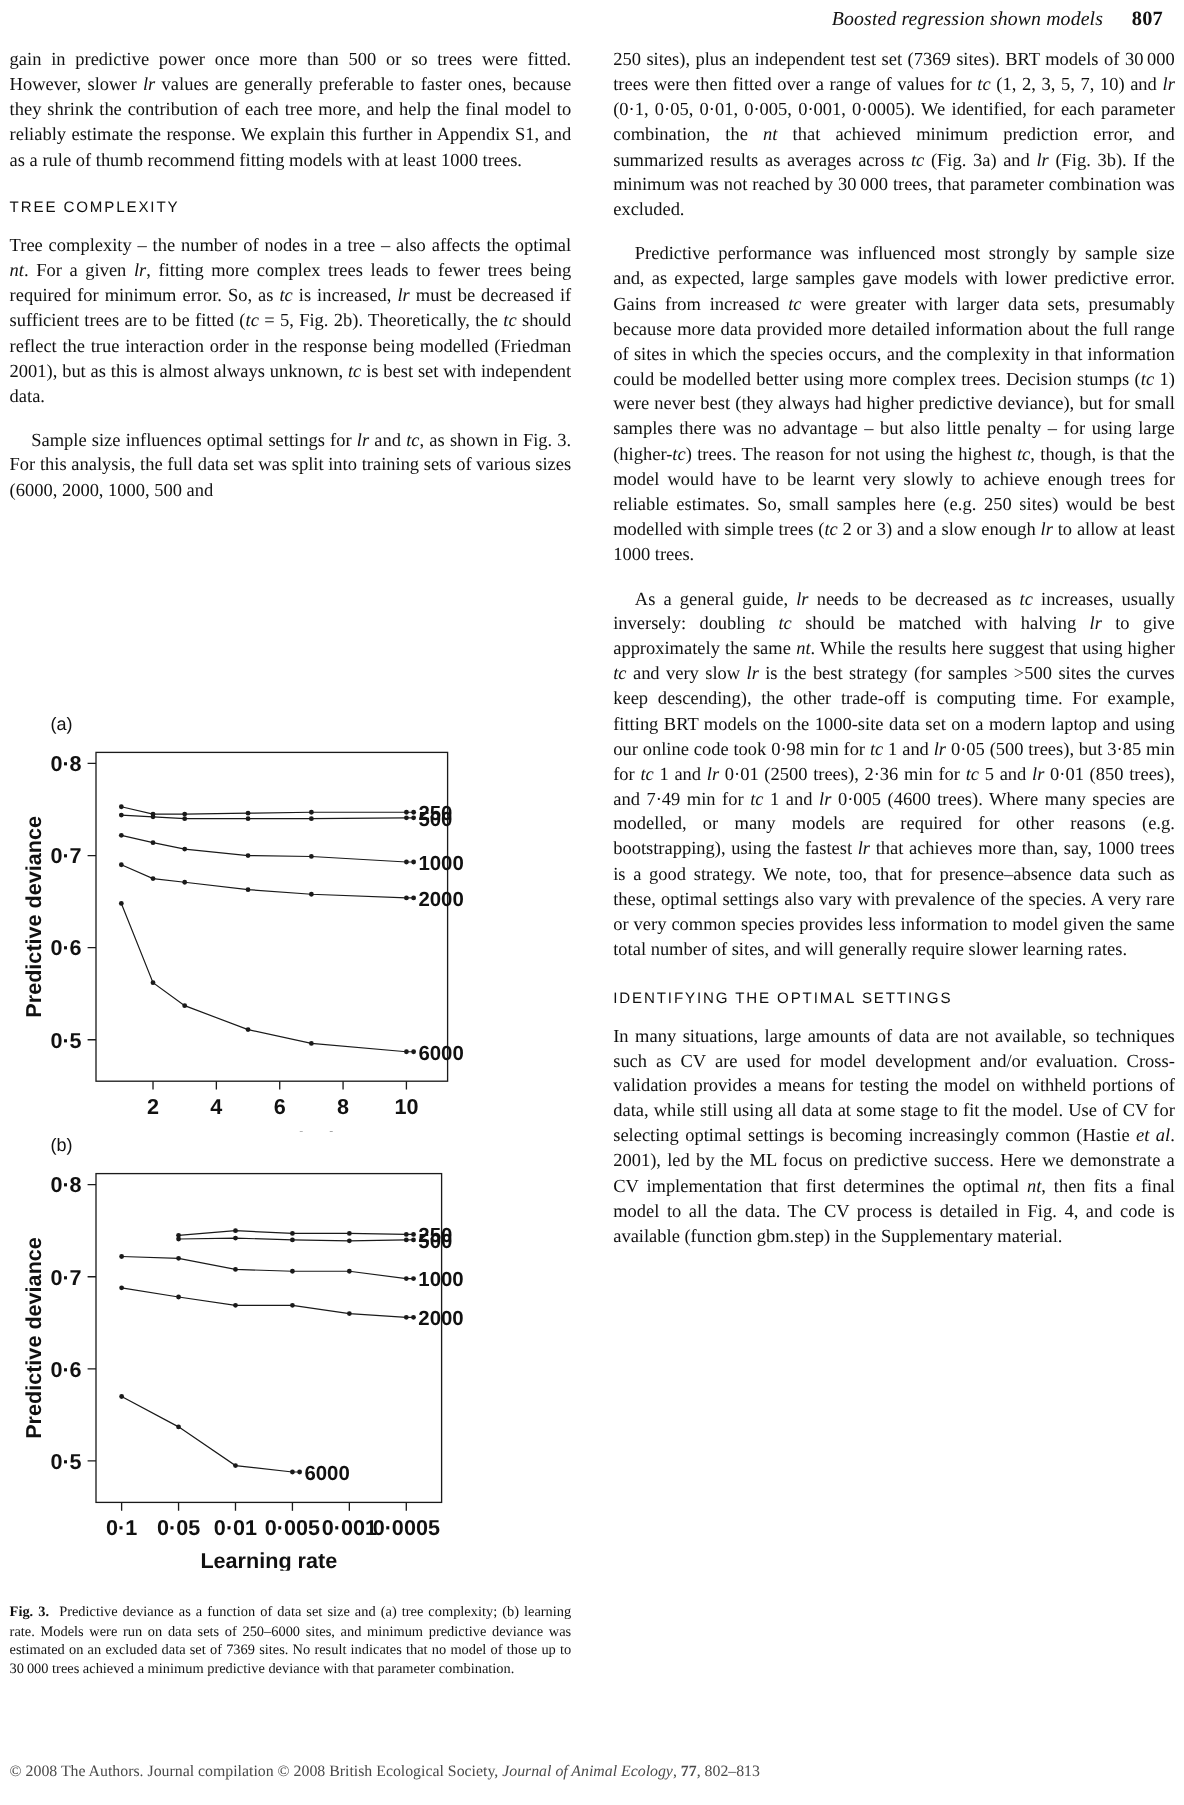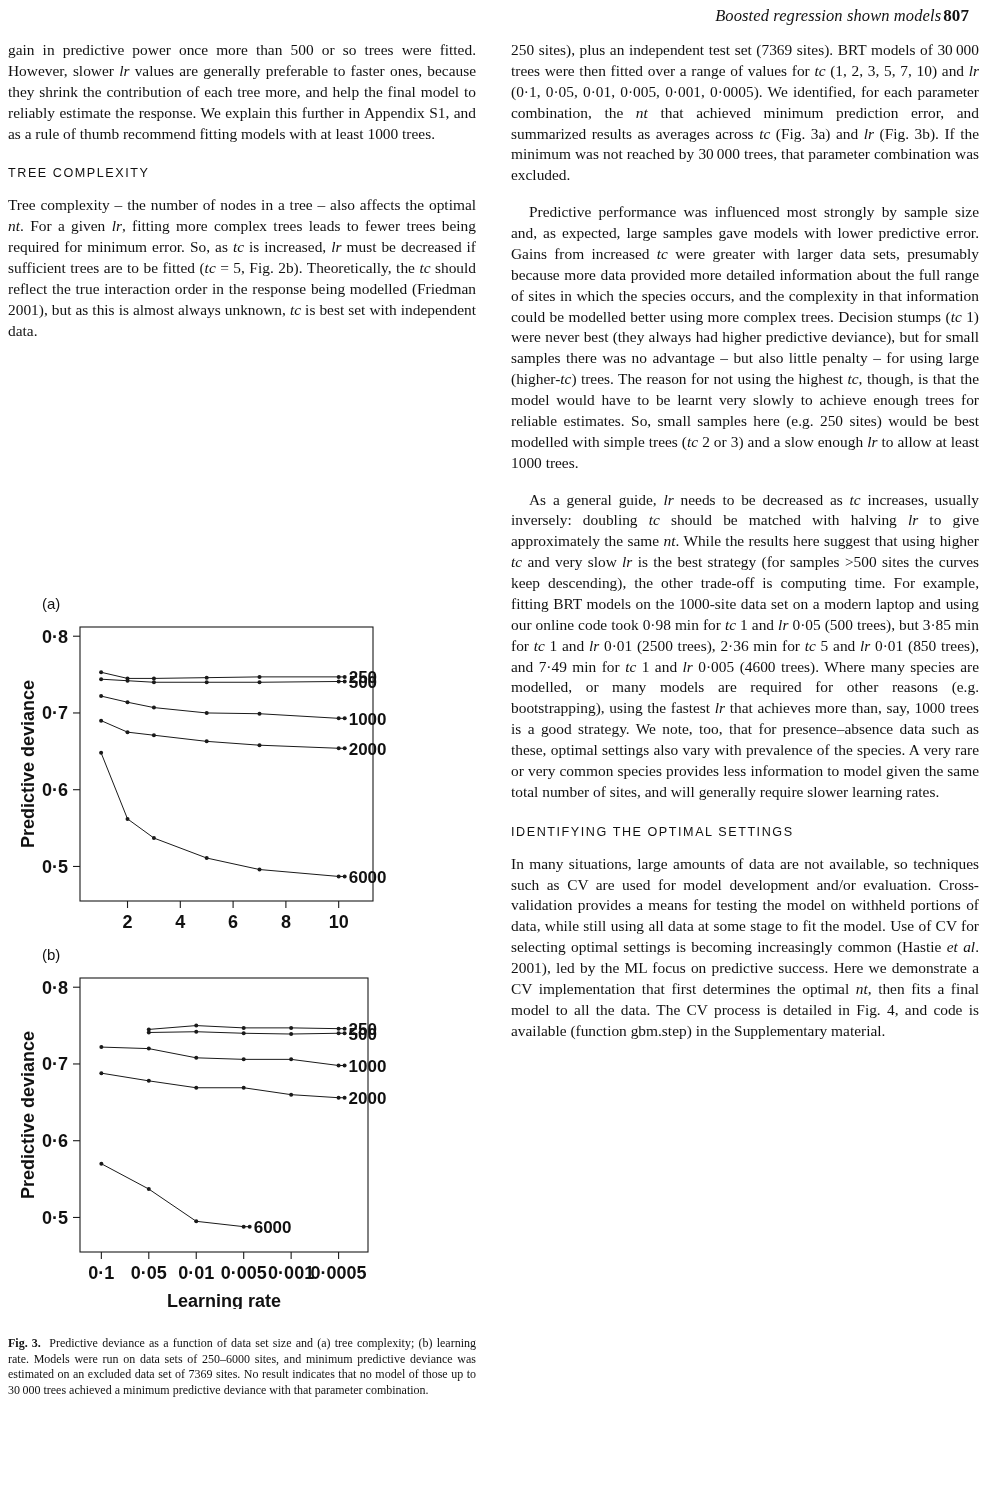--- a/index.html
+++ b/index.html
@@ -12,21 +12,21 @@
     overflow:hidden;
   }
   .page{position:relative;width:987px;height:1504px;box-sizing:border-box;padding:0;}
 
   
   .runhead{
     position:absolute;top:6px;right:18px;
     font-style:italic;font-size:16.5px;letter-spacing:0.1px;
     white-space:nowrap;
   }
-  .runhead .pageno{font-style:normal;font-weight:bold;margin-left:2px;font-size:17px;}
+  .runhead .pageno{font-style:normal;font-weight:bold;margin-left:24px;font-size:17px;}
 
   
   .col{
     position:absolute;top:40px;width:468px;
     font-size:15.4px;line-height:1.355;
     text-align:justify;
     -webkit-hyphens:auto;hyphens:auto;
   }
   .col-left{left:8px;}
   .col-right{left:511px;}
@@ -77,20 +77,21 @@
 <div class="page">
 
   <div class="runhead">
     <span>Boosted regression shown models</span><span class="pageno">807</span>
   </div>
 
   <div class="col col-left">
     <p>gain in predictive power once more than 500 or so trees were fitted. However, slower <i>lr</i> values are generally preferable to faster ones, because they shrink the contribution of each tree more, and help the final model to reliably estimate the response. We explain this further in Appendix S1, and as a rule of thumb recommend fitting models with at least 1000 trees.</p>
     <h3 class="section">TREE COMPLEXITY</h3>
     <p>Tree complexity – the number of nodes in a tree – also affects the optimal <i>nt</i>. For a given <i>lr</i>, fitting more complex trees leads to fewer trees being required for minimum error. So, as <i>tc</i> is increased, <i>lr</i> must be decreased if sufficient trees are to be fitted (<i>tc</i> = 5, Fig. 2b). Theoretically, the <i>tc</i> should reflect the true interaction order in the response being modelled (Friedman 2001), but as this is almost always unknown, <i>tc</i> is best set with independent data.</p>
+    <p class="indent">Sample size influences optimal settings for <i>lr</i> and <i>tc</i>, as shown in Fig. 3. For this analysis, the full data set was split into training sets of various sizes (6000, 2000, 1000, 500 and</p>
   </div>
 
   <div class="figure">
 
     <div class="panel">
       <div class="panel-label">(a)</div>
       <div class="plotwrap">
         <svg class="plot" id="chart-a" width="468" height="330" viewBox="0 0 468 330">
             <rect x="72" y="14" width="293" height="274" fill="none" stroke="#1a1a1a" stroke-width="1.1"></rect>
             <line x1="65" y1="23.21008403361344" x2="72" y2="23.21008403361344" stroke="#1a1a1a" stroke-width="1.1"></line>
@@ -239,14 +240,15 @@
   <div class="cap"><b>Fig. 3.</b>&nbsp;&nbsp;Predictive deviance as a function of data set size and (a) tree complexity; (b) learning rate. Models were run on data sets of 250–6000 sites, and minimum predictive deviance was estimated on an excluded data set of 7369 sites. No result indicates that no model of those up to 30 000 trees achieved a minimum predictive deviance with that parameter combination.</div>
 
   <div class="col col-right">
     <p>250 sites), plus an independent test set (7369 sites). BRT models of 30 000 trees were then fitted over a range of values for <i>tc</i> (1, 2, 3, 5, 7, 10) and <i>lr</i> (0·1, 0·05, 0·01, 0·005, 0·001, 0·0005). We identified, for each parameter combination, the <i>nt</i> that achieved minimum prediction error, and summarized results as averages across <i>tc</i> (Fig. 3a) and <i>lr</i> (Fig. 3b). If the minimum was not reached by 30 000 trees, that parameter combination was excluded.</p>
     <p class="indent">Predictive performance was influenced most strongly by sample size and, as expected, large samples gave models with lower predictive error. Gains from increased <i>tc</i> were greater with larger data sets, presumably because more data provided more detailed information about the full range of sites in which the species occurs, and the complexity in that information could be modelled better using more complex trees. Decision stumps (<i>tc</i> 1) were never best (they always had higher predictive deviance), but for small samples there was no advantage – but also little penalty – for using large (higher-<i>tc</i>) trees. The reason for not using the highest <i>tc</i>, though, is that the model would have to be learnt very slowly to achieve enough trees for reliable estimates. So, small samples here (e.g. 250 sites) would be best modelled with simple trees (<i>tc</i> 2 or 3) and a slow enough <i>lr</i> to allow at least 1000 trees.</p>
     <p class="indent">As a general guide, <i>lr</i> needs to be decreased as <i>tc</i> increases, usually inversely: doubling <i>tc</i> should be matched with halving <i>lr</i> to give approximately the same <i>nt</i>. While the results here suggest that using higher <i>tc</i> and very slow <i>lr</i> is the best strategy (for samples &gt;500 sites the curves keep descending), the other trade-off is computing time. For example, fitting BRT models on the 1000-site data set on a modern laptop and using our online code took 0·98 min for <i>tc</i> 1 and <i>lr</i> 0·05 (500 trees), but 3·85 min for <i>tc</i> 1 and <i>lr</i> 0·01 (2500 trees), 2·36 min for <i>tc</i> 5 and <i>lr</i> 0·01 (850 trees), and 7·49 min for <i>tc</i> 1 and <i>lr</i> 0·005 (4600 trees). Where many species are modelled, or many models are required for other reasons (e.g. bootstrapping), using the fastest <i>lr</i> that achieves more than, say, 1000 trees is a good strategy. We note, too, that for presence–absence data such as these, optimal settings also vary with prevalence of the species. A very rare or very common species provides less information to model given the same total number of sites, and will generally require slower learning rates.</p>
     <h3 class="section">IDENTIFYING THE OPTIMAL SETTINGS</h3>
     <p>In many situations, large amounts of data are not available, so techniques such as CV are used for model development and/or evaluation. Cross-validation provides a means for testing the model on withheld portions of data, while still using all data at some stage to fit the model. Use of CV for selecting optimal settings is becoming increasingly common (Hastie <i>et al</i>. 2001), led by the ML focus on predictive success. Here we demonstrate a CV implementation that first determines the optimal <i>nt</i>, then fits a final model to all the data. The CV process is detailed in Fig. 4, and code is available (function gbm.step) in the Supplementary material.</p>
   </div>
 
+  <div class="footer">© 2008 The Authors. Journal compilation © 2008 British Ecological Society, <i>Journal of Animal Ecology</i>, <b>77</b>, 802–813</div>
 
 </div>
 
 </body></html>

